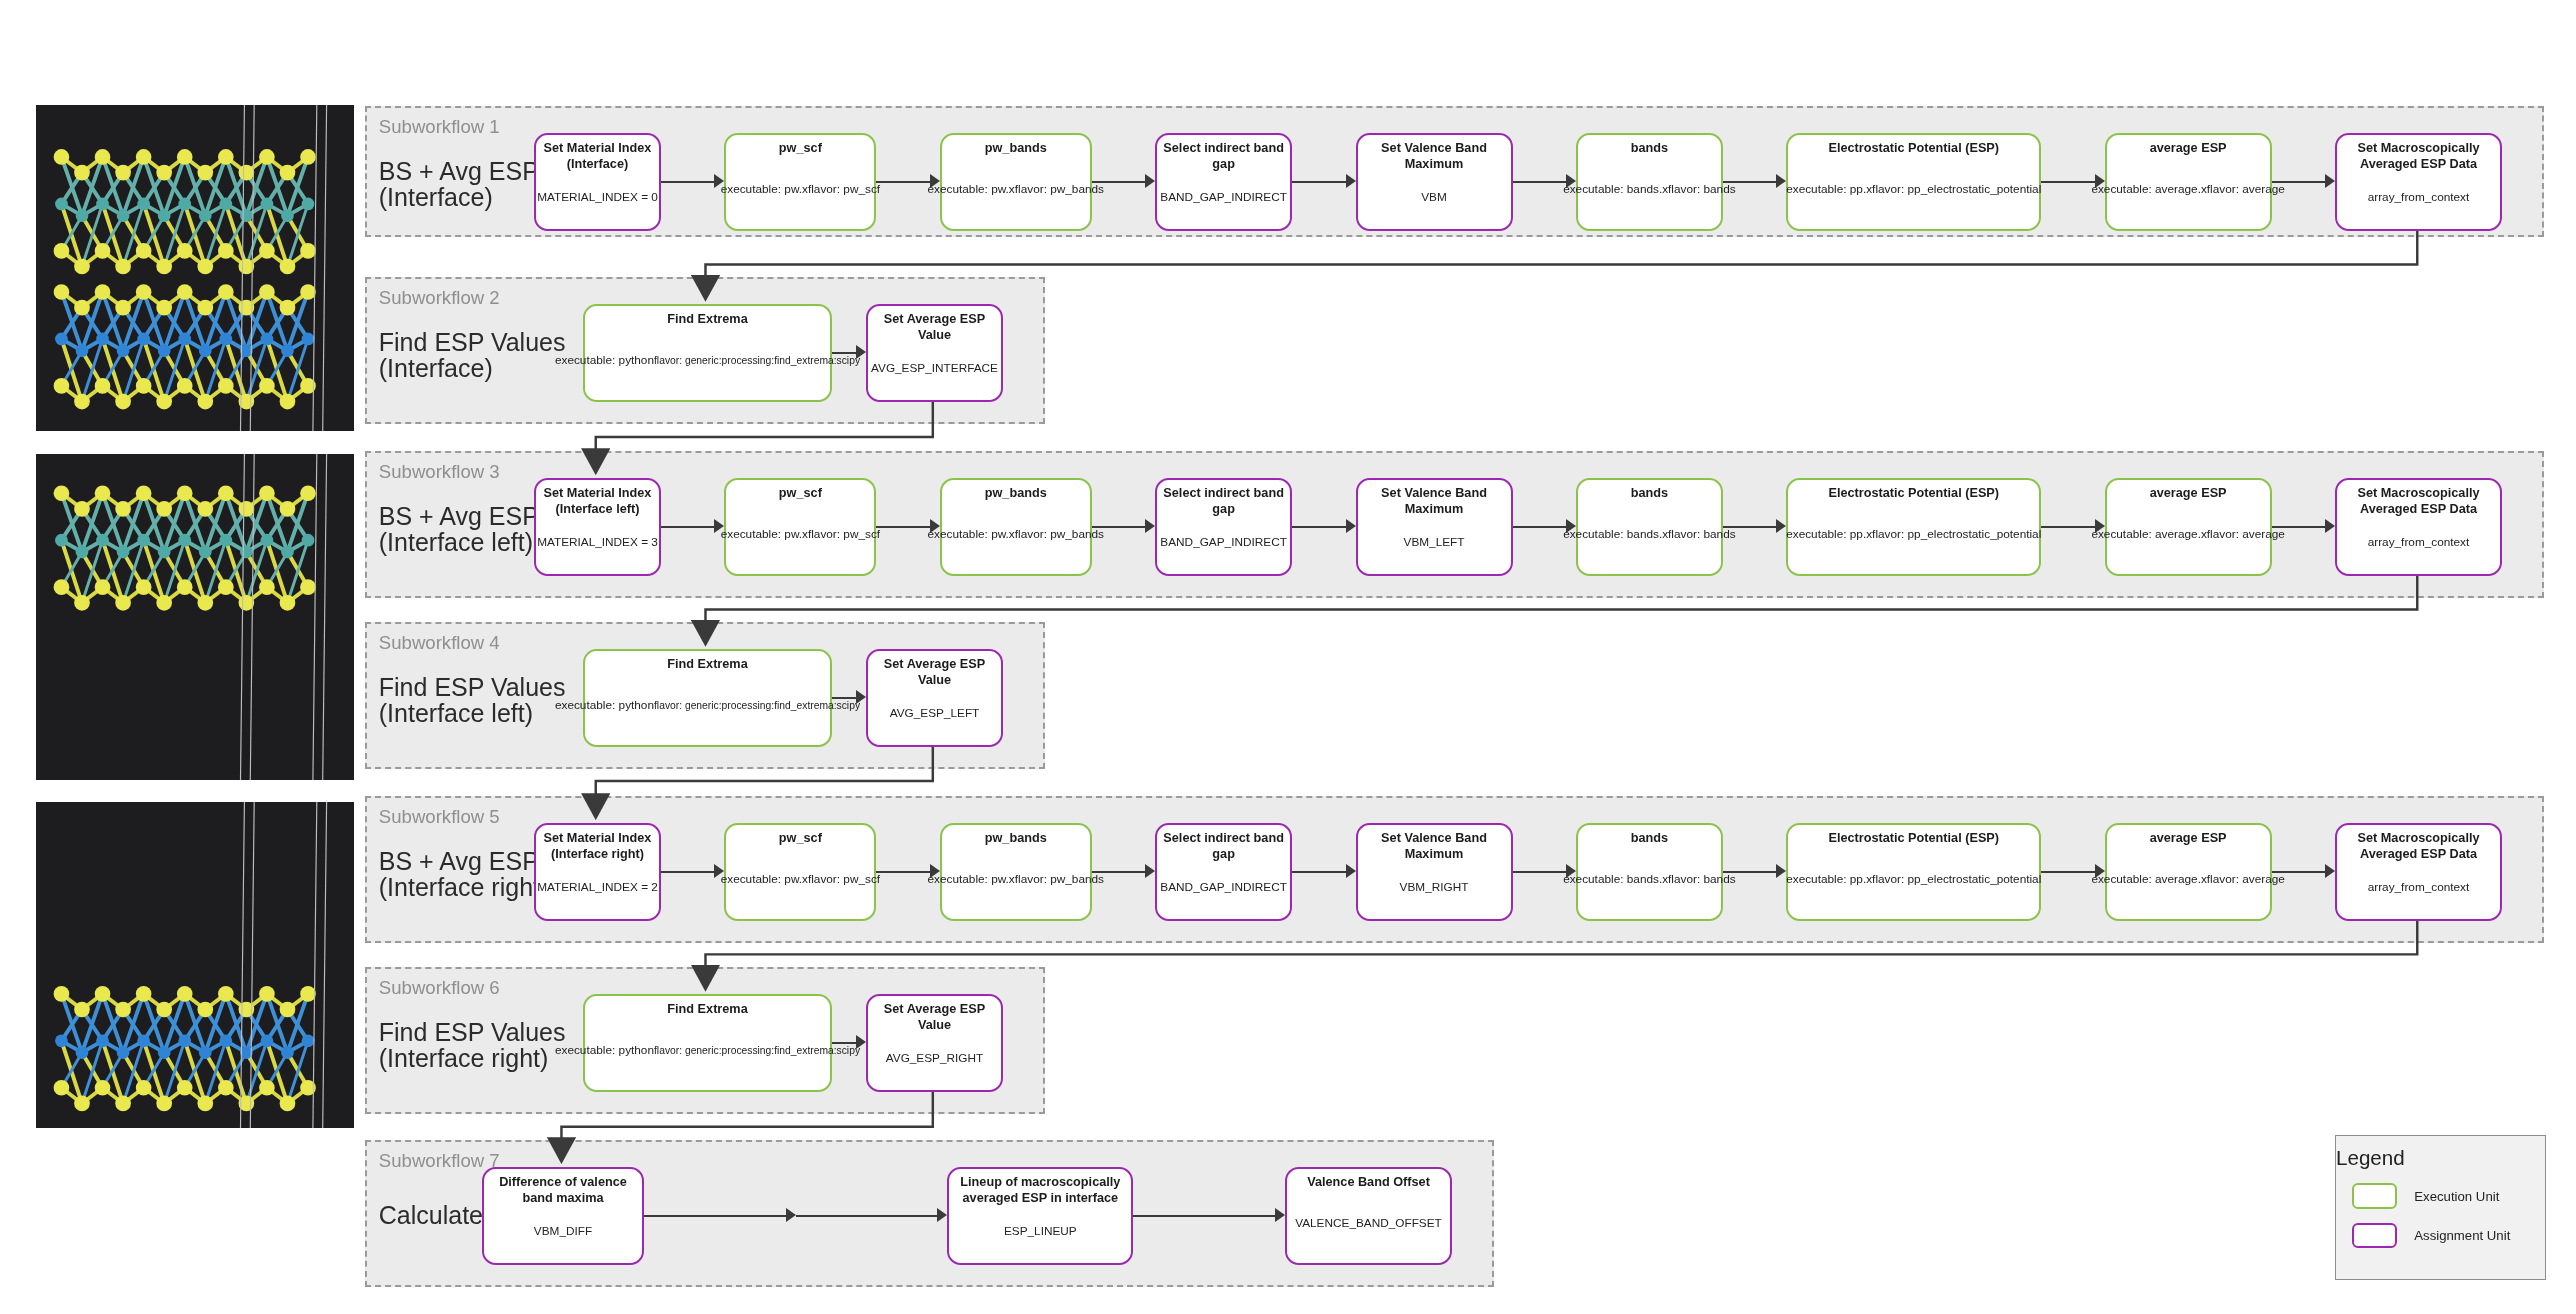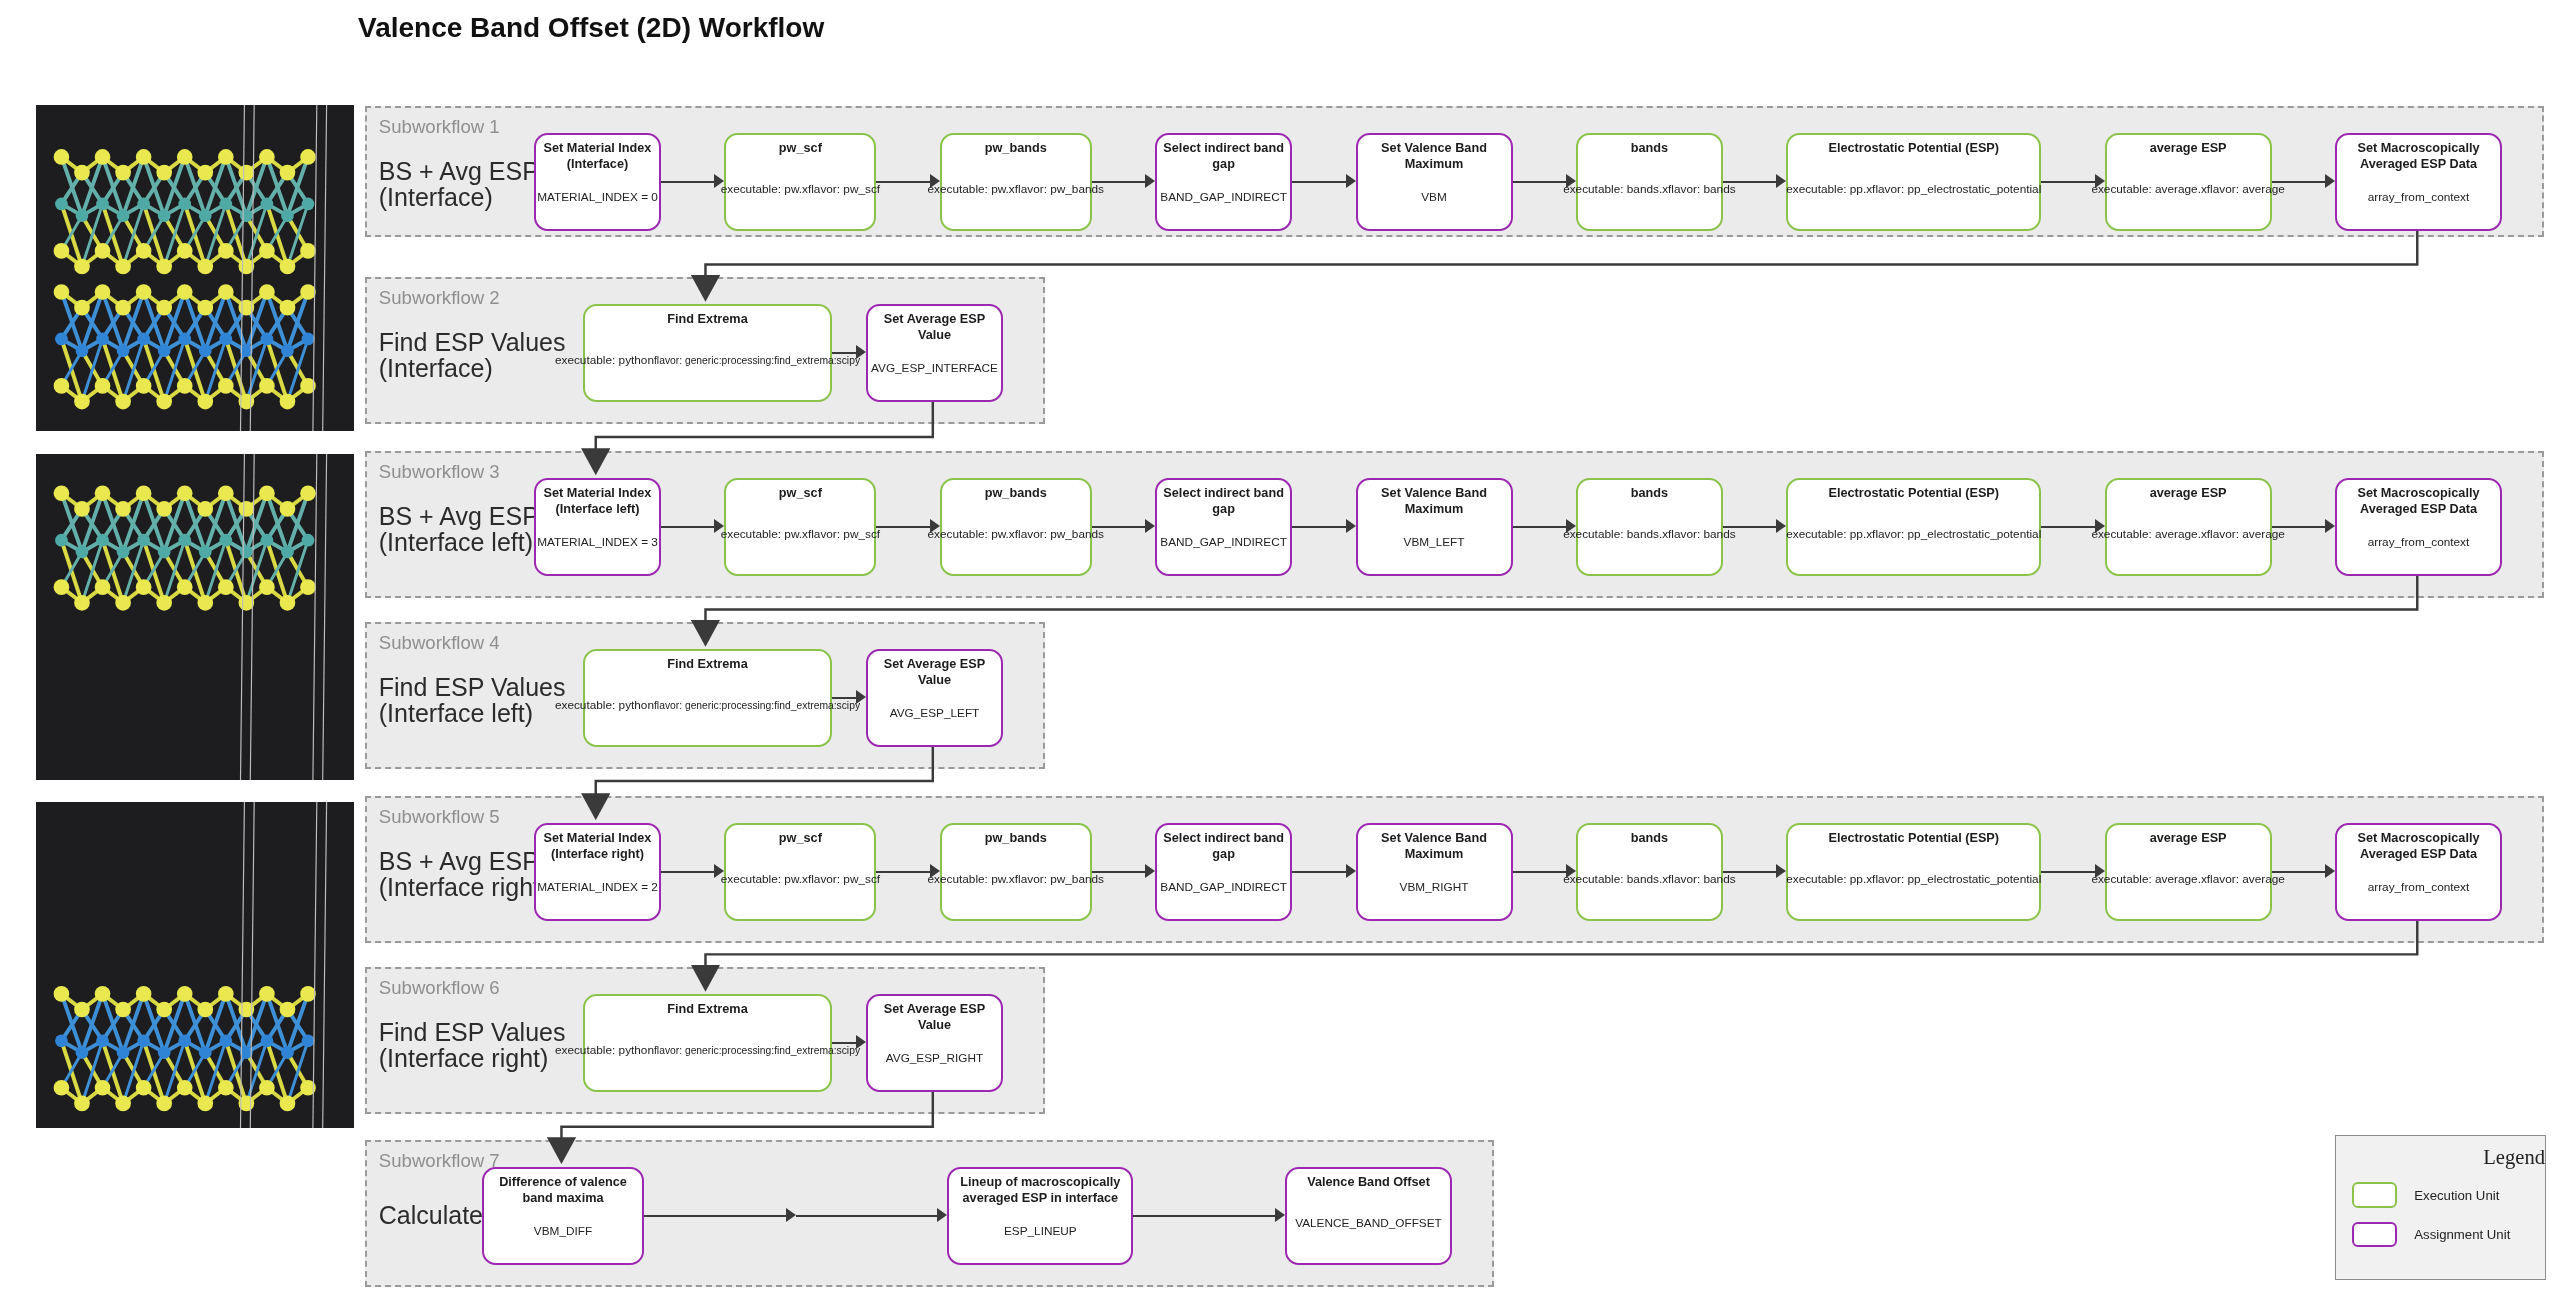--- a/index.html
+++ b/index.html
@@ -27,30 +27,29 @@
   
   .harrow{flex:1 1 34px;position:relative;height:98px;min-width:29px;}
   .harrow::before{content:'';position:absolute;left:0;right:8.8px;top:48px;border-top:2.4px solid #3a3a3a;}
   .harrow::after{content:'';position:absolute;right:0;top:41px;width:0;height:0;
                  border-left:10.8px solid #3a3a3a;border-top:7.3px solid transparent;border-bottom:7.3px solid transparent;}
   
   #connectors{position:absolute;left:0;top:0;z-index:5;pointer-events:none;}
   
   .legend{position:absolute;left:2335px;top:1135px;width:211px;height:145px;background:#f1f1f1;
           border:1.5px solid #8c8c8c;box-sizing:border-box;}
-  .legend-title{text-align:right;font-size:20.6px;color:#222;margin-top:9.8px;font-family:Liberation Serif, serif;}
+  .legend-title{text-align:left;font-size:20.6px;color:#222;margin-top:9.8px;}
   .legend-item{display:flex;align-items:center;margin:13.7px 0 0 15.7px;}
   .legend-swatch{width:45px;height:25.5px;background:#fff;border:2.4px solid;border-radius:5.9px;box-sizing:border-box;}
   .legend-label{font-size:13.2px;color:#222;margin-left:17.6px;}
 </style>
 </head>
 <body>
 
 <div id="canvas">
-  <div class="page-title">Valence Band Offset (2D) Workflow</div>
 
   <div class="struct-panel" style="top:105px">
     <svg id="struct1" width="318" height="326" viewBox="0 0 325 333">
         <g>
           <line x1="26" y1="101" x2="47" y2="113" stroke="#63b0aa" stroke-width="4" stroke-linecap="round"></line>
           <line x1="26" y1="53" x2="47" y2="113" stroke="#63b0aa" stroke-width="4" stroke-linecap="round"></line>
           <line x1="26" y1="101" x2="47" y2="69" stroke="#63b0aa" stroke-width="4" stroke-linecap="round"></line>
           <line x1="26" y1="53" x2="47" y2="69" stroke="#d9d943" stroke-width="4" stroke-linecap="round"></line>
           <line x1="26" y1="149" x2="47" y2="165" stroke="#d9d943" stroke-width="4" stroke-linecap="round"></line>
           <line x1="26" y1="101" x2="47" y2="165" stroke="#d9d943" stroke-width="4" stroke-linecap="round"></line>

